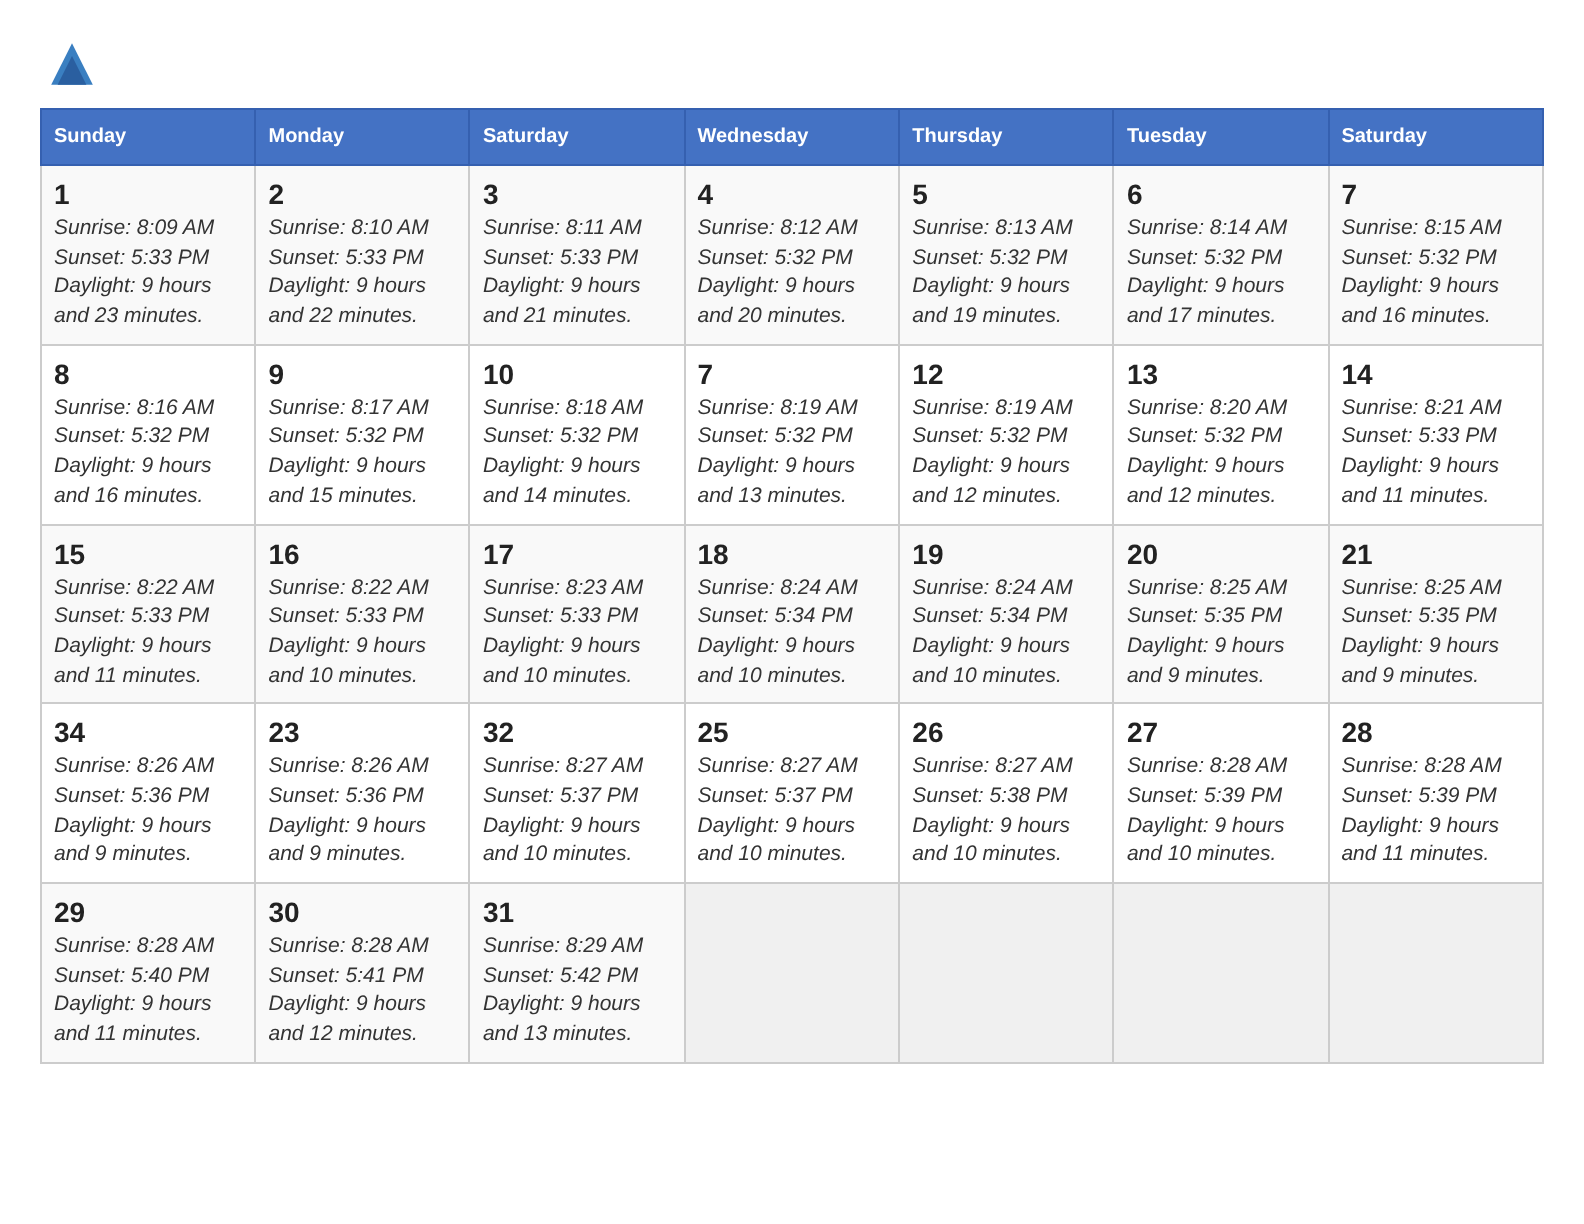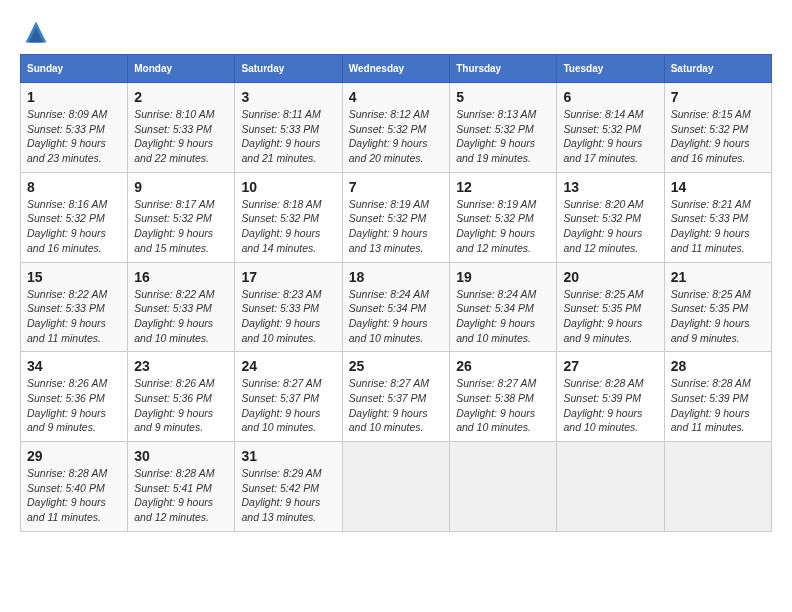--- a/index.html
+++ b/index.html
@@ -221,21 +221,21 @@
       <tr>
         <td>
         <span class="day-number">34</span>
         <span class="day-info">Sunrise: 8:26 AM<br>Sunset: 5:36 PM<br>Daylight: 9 hours and 9 minutes.</span>
       </td>
         <td>
         <span class="day-number">23</span>
         <span class="day-info">Sunrise: 8:26 AM<br>Sunset: 5:36 PM<br>Daylight: 9 hours and 9 minutes.</span>
       </td>
         <td>
-        <span class="day-number">24</span>
+        <span class="day-number">32</span>
         <span class="day-info">Sunrise: 8:27 AM<br>Sunset: 5:37 PM<br>Daylight: 9 hours and 10 minutes.</span>
       </td>
         <td>
         <span class="day-number">25</span>
         <span class="day-info">Sunrise: 8:27 AM<br>Sunset: 5:37 PM<br>Daylight: 9 hours and 10 minutes.</span>
       </td>
         <td>
         <span class="day-number">26</span>
         <span class="day-info">Sunrise: 8:27 AM<br>Sunset: 5:38 PM<br>Daylight: 9 hours and 10 minutes.</span>
       </td>

